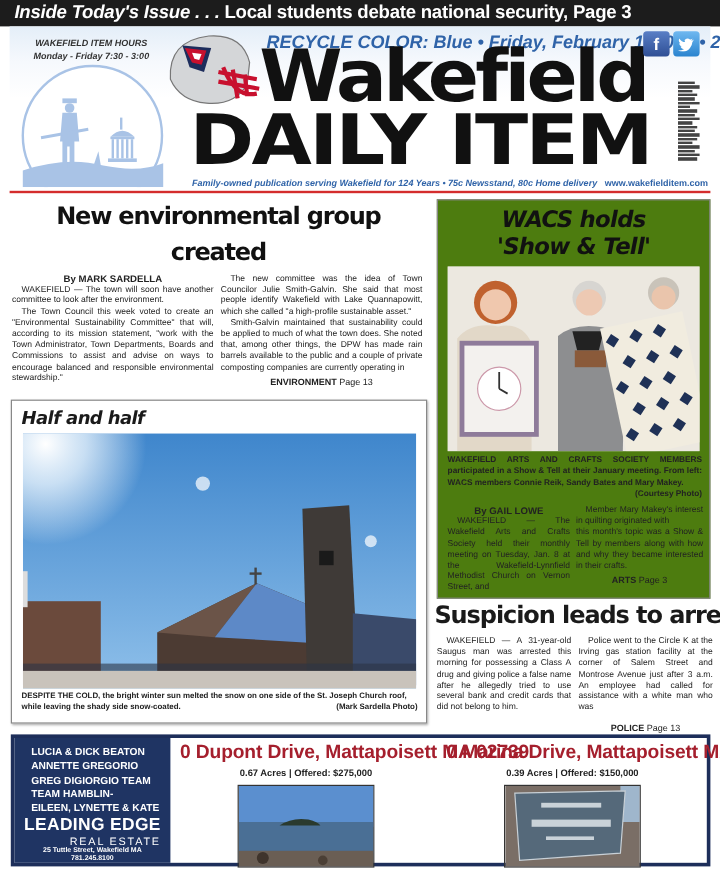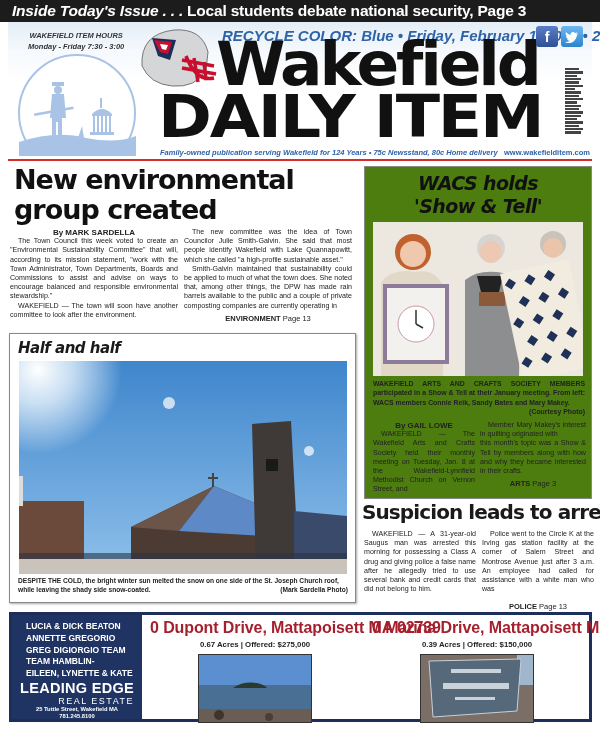--- a/index.html
+++ b/index.html
@@ -42,22 +42,22 @@
   .social { position: absolute; left: 528px; top: 4px; display: flex; gap: 3px; }
   .social .btn { width: 22px; height: 21px; border-radius: 3px; display: flex; align-items: center; justify-content: center; color: #fff; font-weight: bold; font-size: 14px; }
   .fb { background: linear-gradient(#5a7fc6, #2f4f95); }
   .tw { background: linear-gradient(#6fb8f0, #2b84cf); }
   .barcode { position: absolute; left: 557px; top: 46px; width: 18px; height: 74px; display: flex; flex-direction: column; gap: 1px; }
   .barcode i { display: block; height: 2px; background: #444; }
   .red-rule { position: absolute; left: 8px; top: 159px; width: 584px; height: 2px; background: #d42d2d; }
 
   
   .lead-headline {
-    position: absolute; left: 14px; top: 165px; width: 336px; text-align: left;
-    font-family: "DejaVu Sans", sans-serif; font-weight: bold; font-size: 27px; line-height: 30px;
+    position: absolute; left: 14px; top: 165px; width: 336px; text-align: center;
+    font-family: "DejaVu Sans", sans-serif; font-weight: bold; font-size: 20px; line-height: 30px;
     letter-spacing: -1px; color: #111;
   }
   .byline { font-size: 8px; font-weight: bold; text-align: center; }
   .body-text { font-size: 7.1px; line-height: 9.2px; color: #222; text-align: justify; }
   .body-text p { text-indent: 8px; }
   .lead-col1 { position: absolute; left: 10px; top: 228px; width: 168px; }
   .lead-col2 { position: absolute; left: 184px; top: 228px; width: 168px; }
   .jump { font-size: 7.5px; text-align: center; margin-top: 3px; }
   .jump b { font-weight: bold; }
 
@@ -189,22 +189,22 @@
   </div>
 
   <div class="tagline">Family-owned publication serving Wakefield for 124 Years • 75c Newsstand, 80c Home delivery</div>
   <div class="website">www.wakefielditem.com</div>
 </div>
 <div class="red-rule"></div>
 
 <h1 class="lead-headline">New environmental group created</h1>
 <div class="lead-col1 body-text">
   <div class="byline">By MARK SARDELLA</div>
+  <p>WAKEFIELD — The town will soon have another committee to look after the environment.</p>
   <p>The Town Council this week voted to create an "Environmental Sustainability Committee" that will, according to its mission statement, "work with the Town Administrator, Town Departments, Boards and Commissions to assist and advise on ways to encourage balanced and responsible environmental stewardship."</p>
-  <p>WAKEFIELD — The town will soon have another committee to look after the environment.</p>
 </div>
 <div class="lead-col2 body-text">
   <p>The new committee was the idea of Town Councilor Julie Smith-Galvin. She said that most people identify Wakefield with Lake Quannapowitt, which she called "a high-profile sustainable asset."</p>
   <p>Smith-Galvin maintained that sustainability could be applied to much of what the town does. She noted that, among other things, the DPW has made rain barrels available to the public and a couple of private composting companies are currently operating in</p>
   <div class="jump">
     <b>ENVIRONMENT</b>
     <span>Page 13</span>
   </div>
 </div>
 

